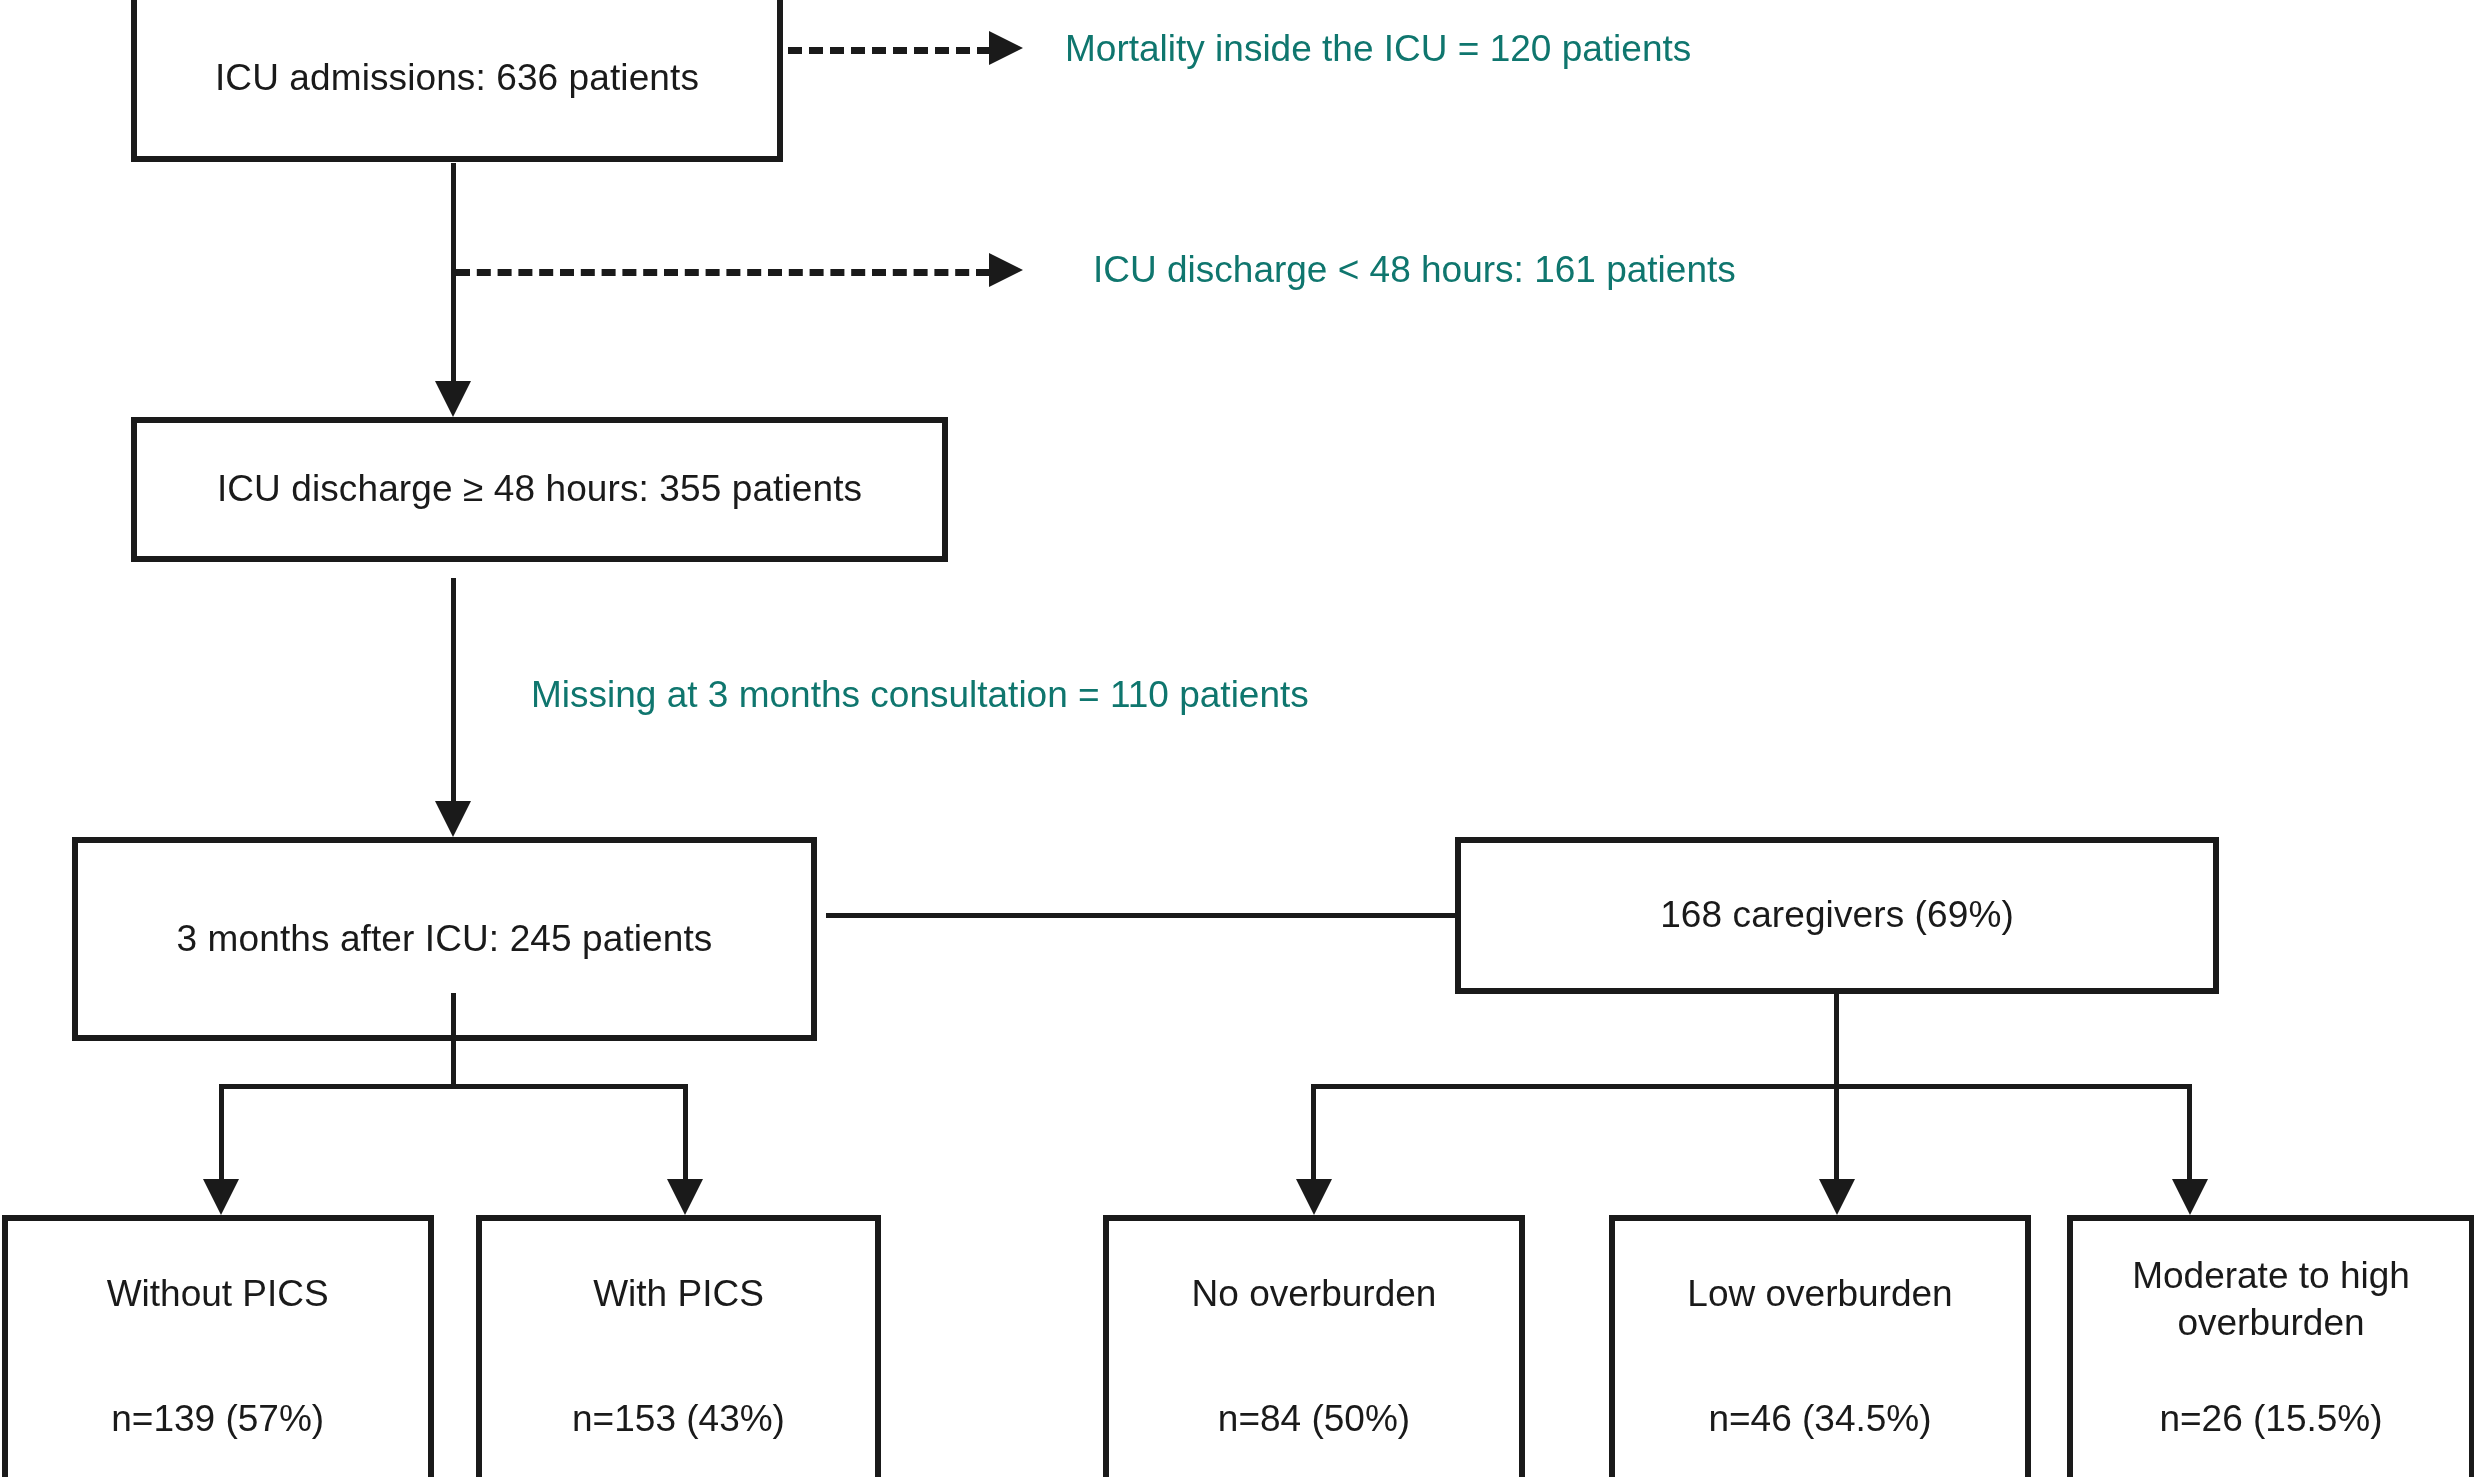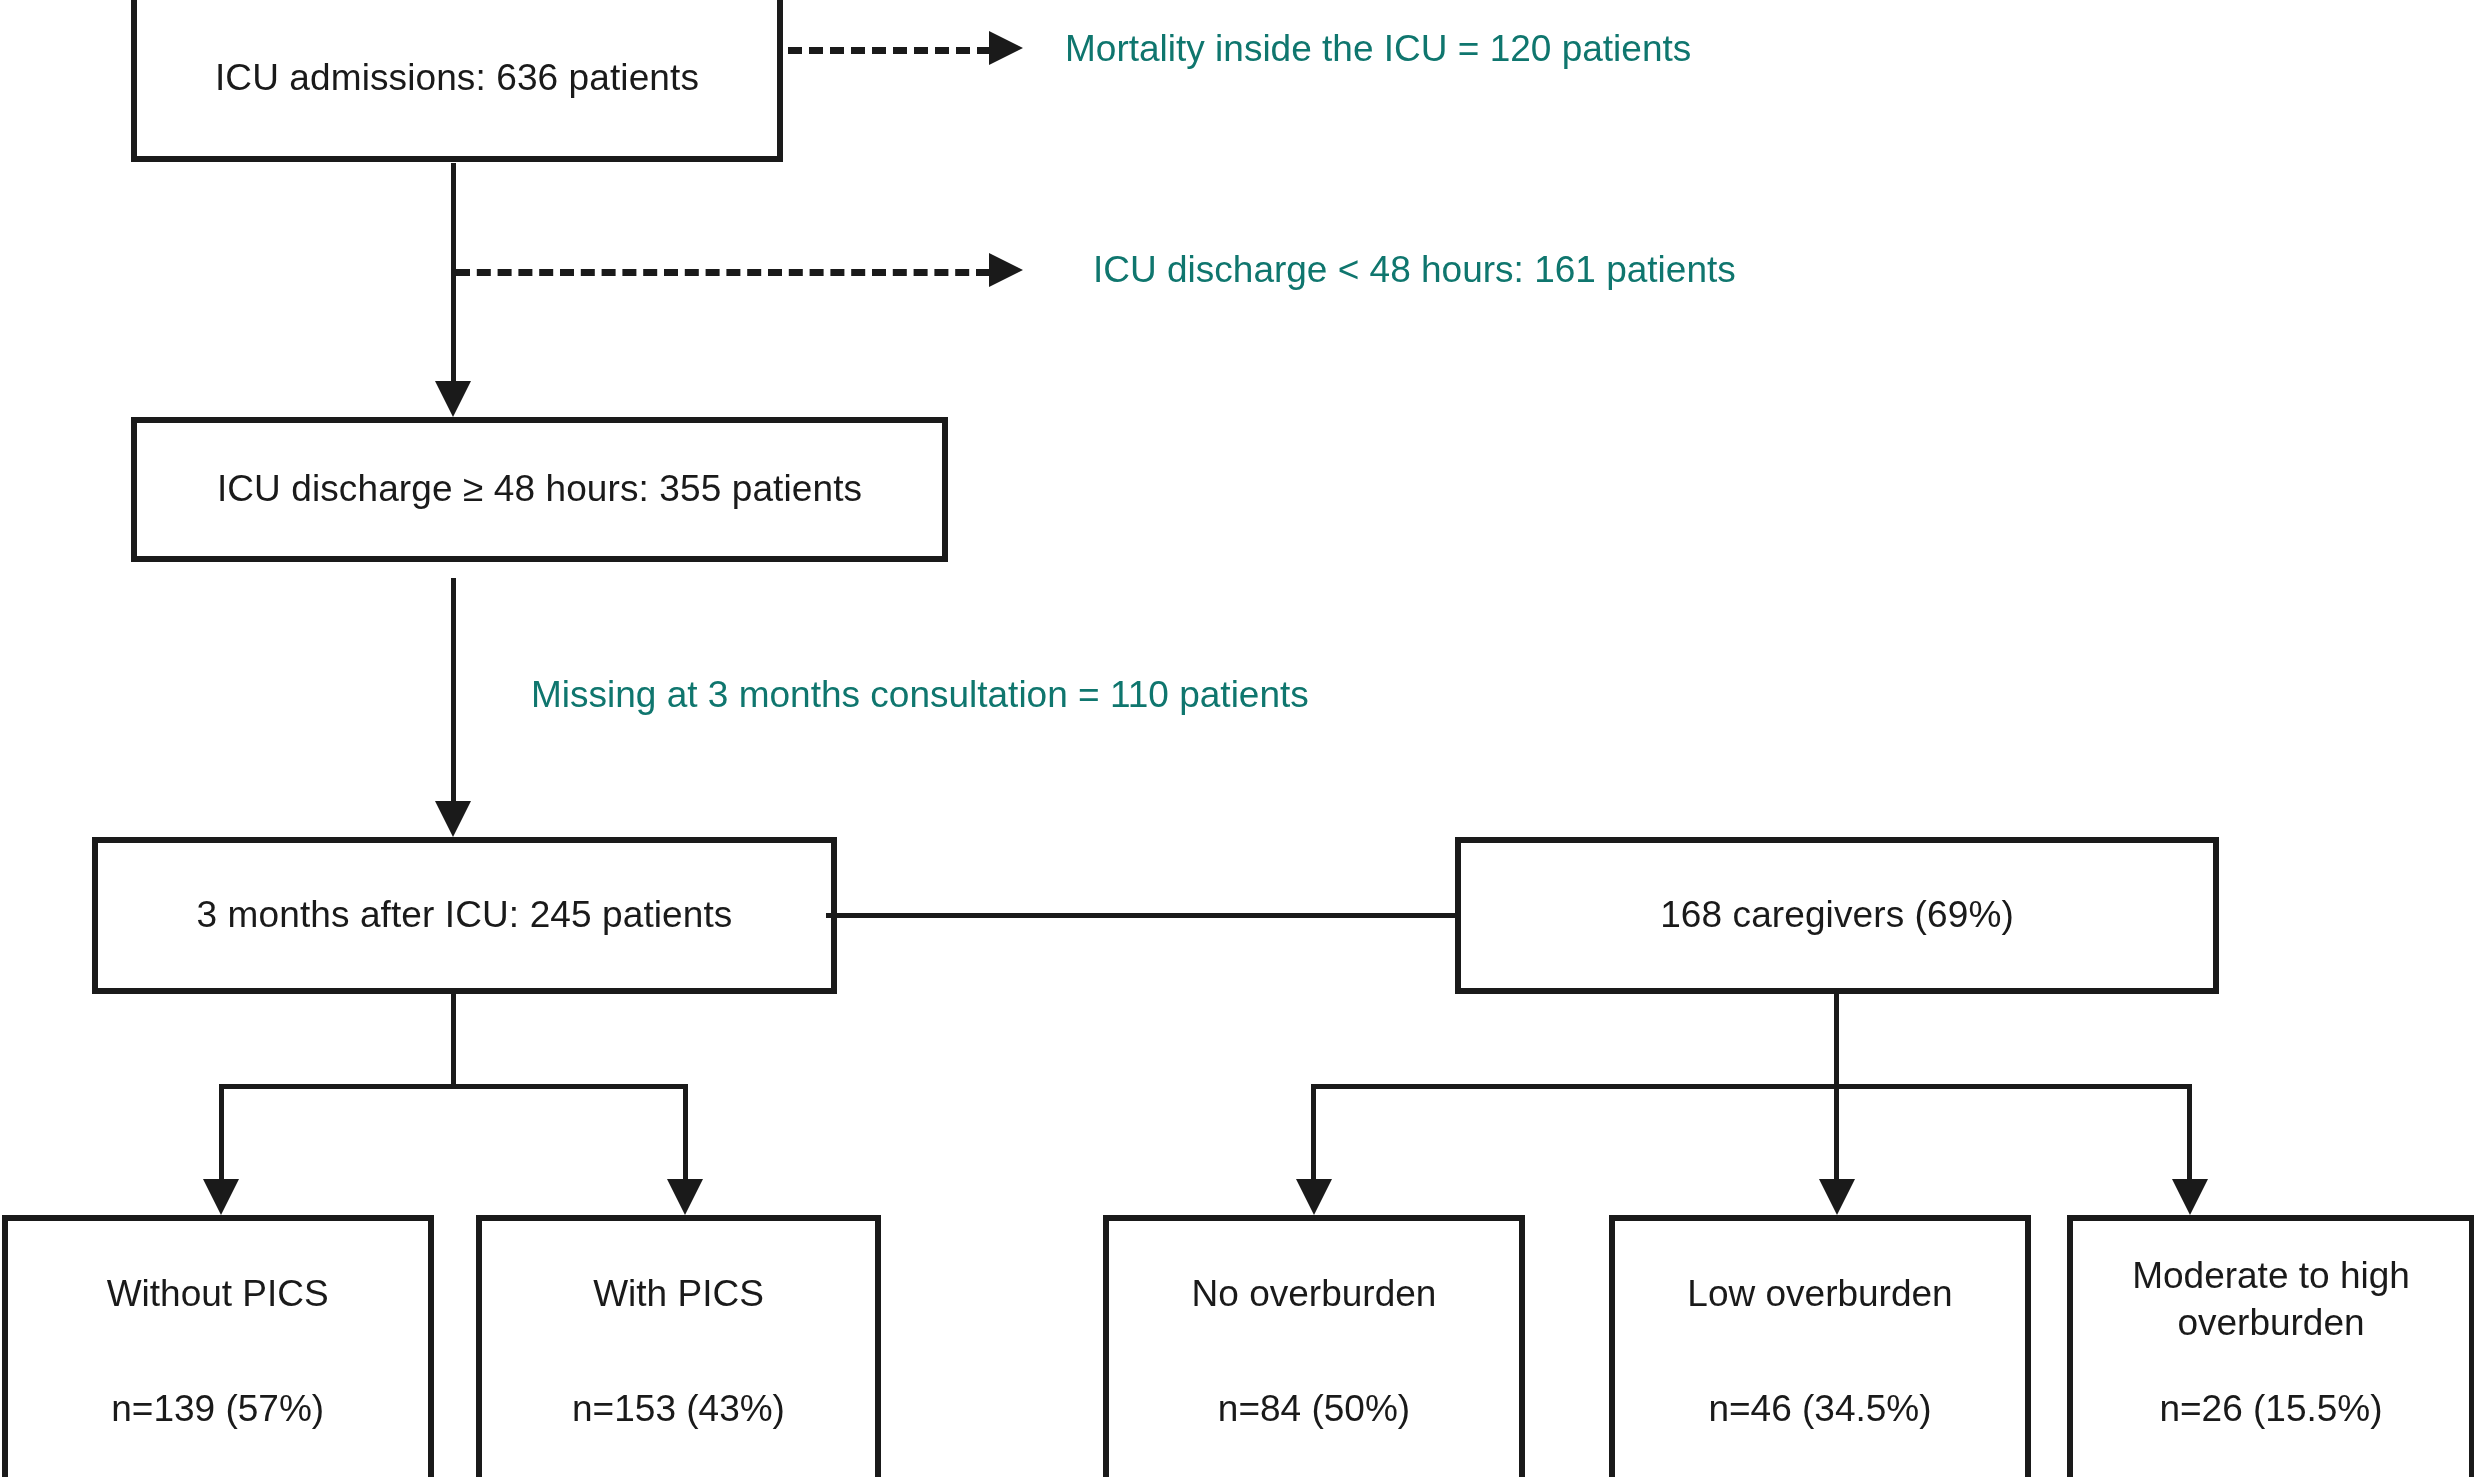--- a/index.html
+++ b/index.html
@@ -43,21 +43,21 @@
   .node.stacked .title{
     font-size:37px;
     line-height:1.28;
     white-space:normal;
     padding:0 13.6px;
   }
   .node.stacked .count{
     font-size:37px;
     line-height:1.28;
     margin-top:auto;
-    margin-bottom:46px;
+    margin-bottom:36px;
   }
   
   .freetext{
     position:absolute;
     font-size:37px;
     line-height:1.2;
     white-space:nowrap;
     color:#0f766e;
   }
   
@@ -108,21 +108,21 @@
   <div class="freetext" style="left:1065px; top:248px;margin-left:28px;">ICU discharge &lt; 48 hours: 161 patients</div>
 
   <div class="node" style="left:131px; top:417px; width:817px; height:145px;">
     <span class="line">ICU discharge ≥ 48 hours: 355 patients</span>
   </div>
 
   <div class="vline" style="left:451px; top:578px; height:224px;"></div>
   <div class="arrow-down" style="left:435px; top:801px;"></div>
   <div class="freetext" style="left:531px; top:673px;">Missing at 3 months consultation = 110 patients</div>
 
-  <div class="node" style="left:92px; top:837px; width:745px; height:157px;">
+  <div class="node" style="left:72px; top:837px; width:745px; height:204px;">
     <span class="line">3 months after ICU: 245 patients</span>
   </div>
 
   <div class="hline" style="left:826px; top:913px; width:631px;"></div>
 
   <div class="node" style="left:1455px; top:837px; width:764px; height:157px;">
     <span class="line">168 caregivers (69%)</span>
   </div>
 
   <div class="vline" style="left:451px; top:993px; height:93px;"></div>

